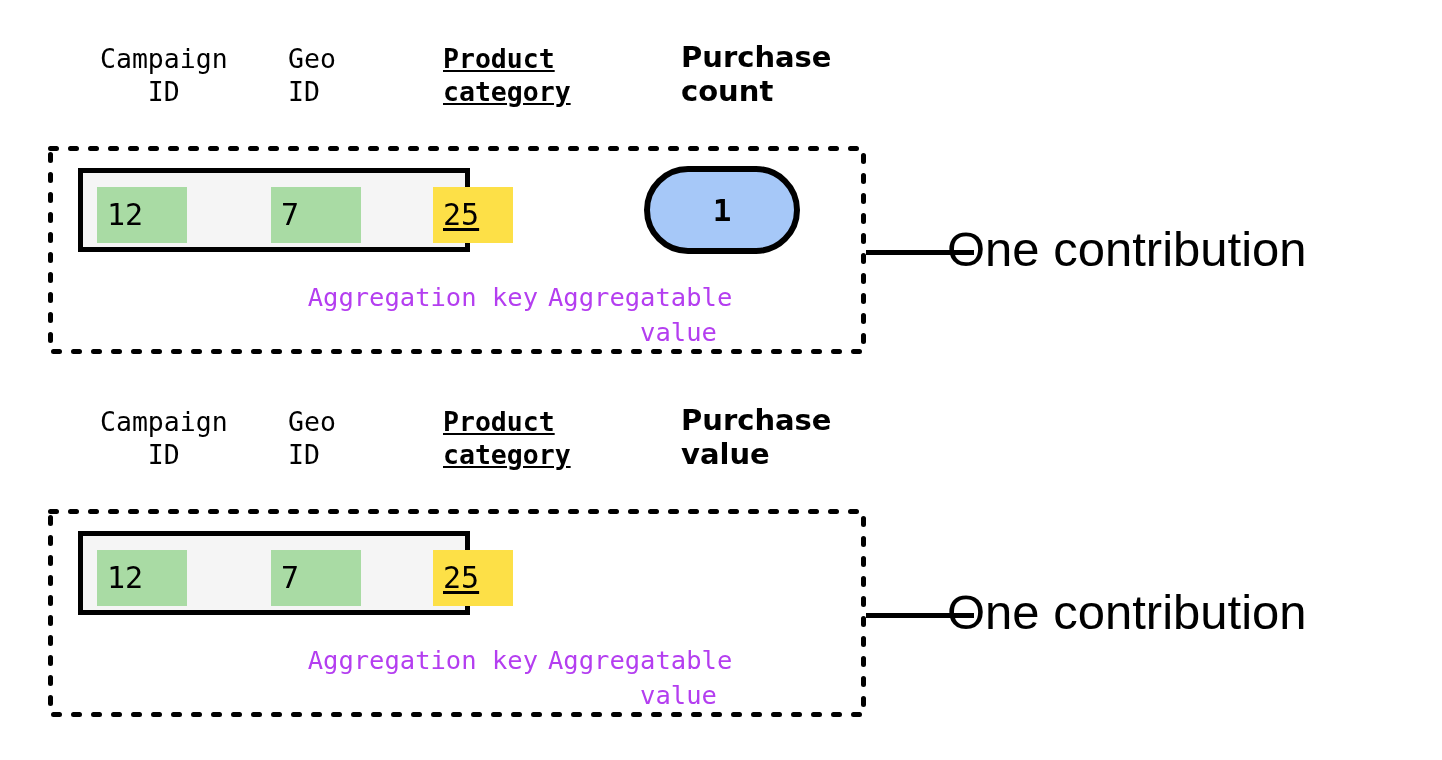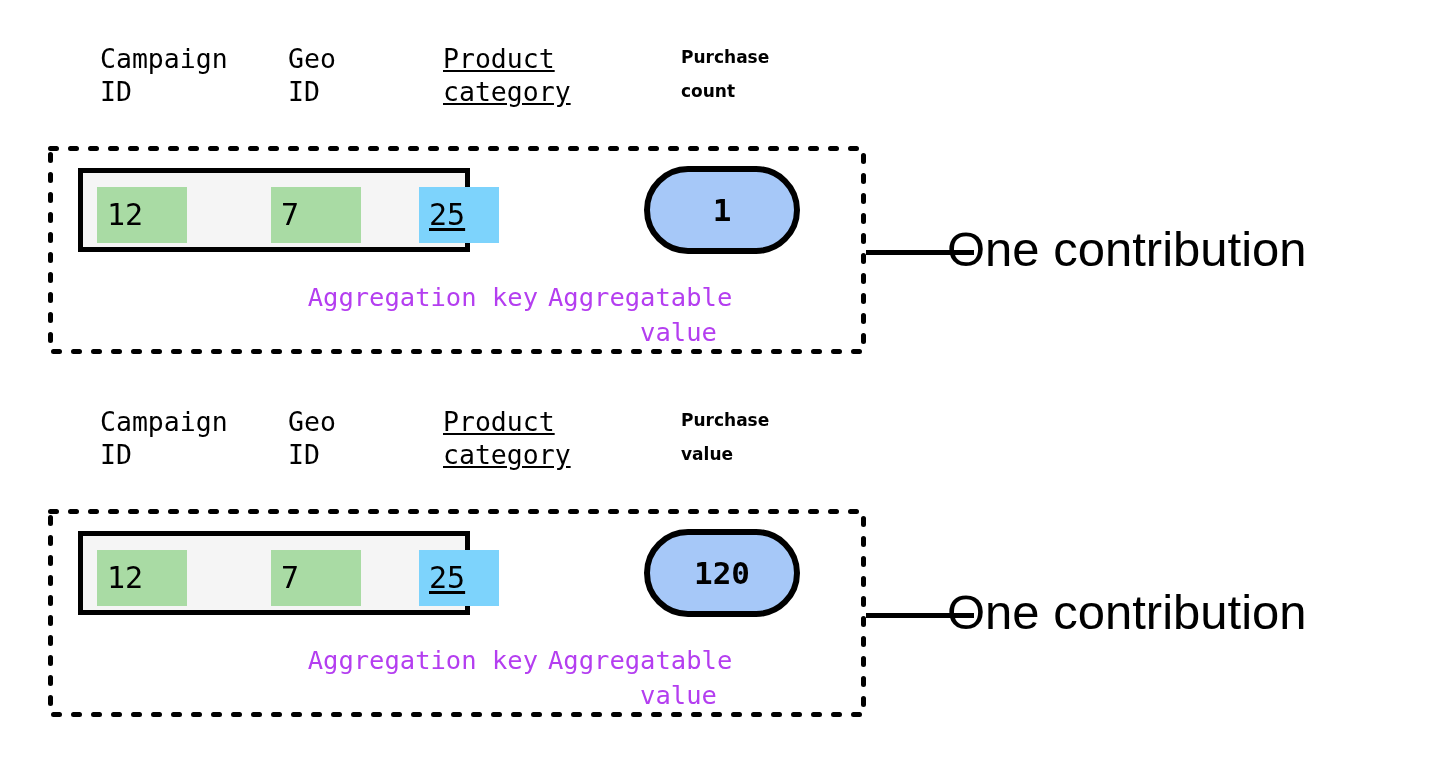--- a/index.html
+++ b/index.html
@@ -40,32 +40,32 @@
   .hdr {
     position: absolute;
     top: 0;
     font-family: "DejaVu Sans Mono", monospace;
     font-size: 26.5px;
     line-height: 33px;
     color: #000000;
     white-space: pre;
     letter-spacing: 0px;
   }
-  .hdr-campaign { left: 100px; }
+  .hdr-campaign { left: 100px; text-align: center; }
   .hdr-geo      { left: 288px; }
   .hdr-product  { left: 443px; }
-  .hdr-product .u { text-decoration: underline; text-underline-offset: 2px; }
+  .hdr-product .u { text-decoration: underline; text-underline-offset: 2px; font-weight: bold; }
 
   .hdr-purchase {
     position: absolute;
     top: -2px;
     left: 681px;
     font-family: "DejaVu Sans", sans-serif;
     font-weight: bold;
-    font-size: 17px;
+    font-size: 29px;
     line-height: 34px;
     color: #000000;
     white-space: pre;
   }
 
   
   .dashed-box {
     position: absolute;
     top: 104px;
     left: 48px;
@@ -100,21 +100,21 @@
     justify-content: flex-start;
     box-sizing: border-box;
     padding-left: 10px;
     font-family: "DejaVu Sans Mono", monospace;
     font-size: 30px;
     color: #000000;
     line-height: 1;
   }
   .cell-campaign { left: 14px;  width: 90px;  background: #a9dba4; }
   .cell-geo      { left: 188px; width: 90px;  background: #a9dba4; }
-  .cell-product  { left: 336px; width: 80px;  background: #7dd3fc; }
+  .cell-product  { left: 350px; width: 80px;  background: #fde047; }
   .cell-product .u { text-decoration: underline; text-underline-offset: 3px; }
 
   
   .pill {
     position: absolute;
     top: 20px;
     left: 596px;
     width: 156px;
     height: 88px;
     box-sizing: border-box;
@@ -233,21 +233,20 @@
       </svg>
 
       <div class="keybox">
         <div class="cell cell-campaign">12</div>
         <div class="cell cell-geo">7</div>
         <div class="cell cell-product">
             <span class="u">25</span>
           </div>
       </div>
 
-      <div class="pill">120</div>
 
       <div class="annot annot-key">Aggregation key</div>
       <div class="annot annot-value">Aggregatable
       value</div>
     </div>
 
     <div class="connector"></div>
     <div class="caption">One contribution</div>
   </div>
 

